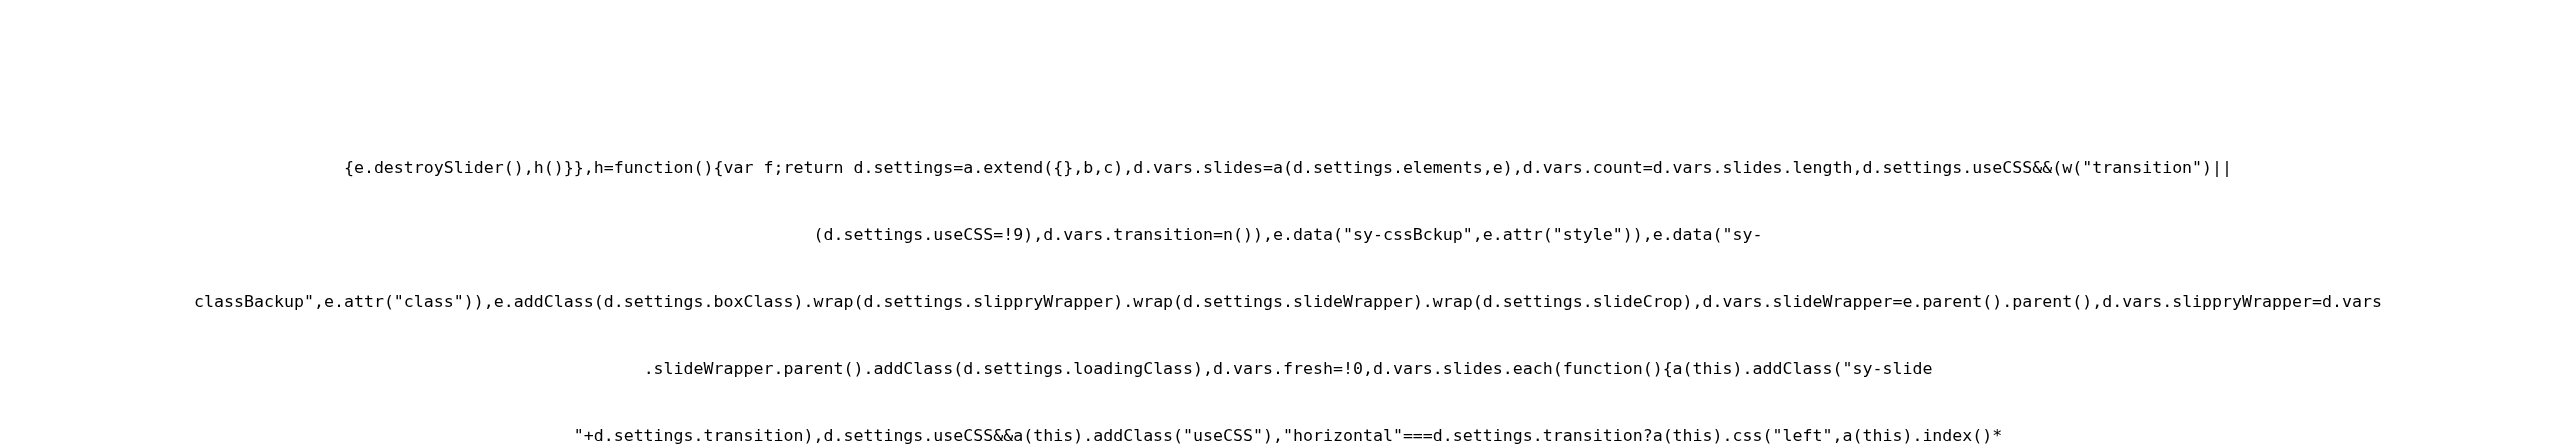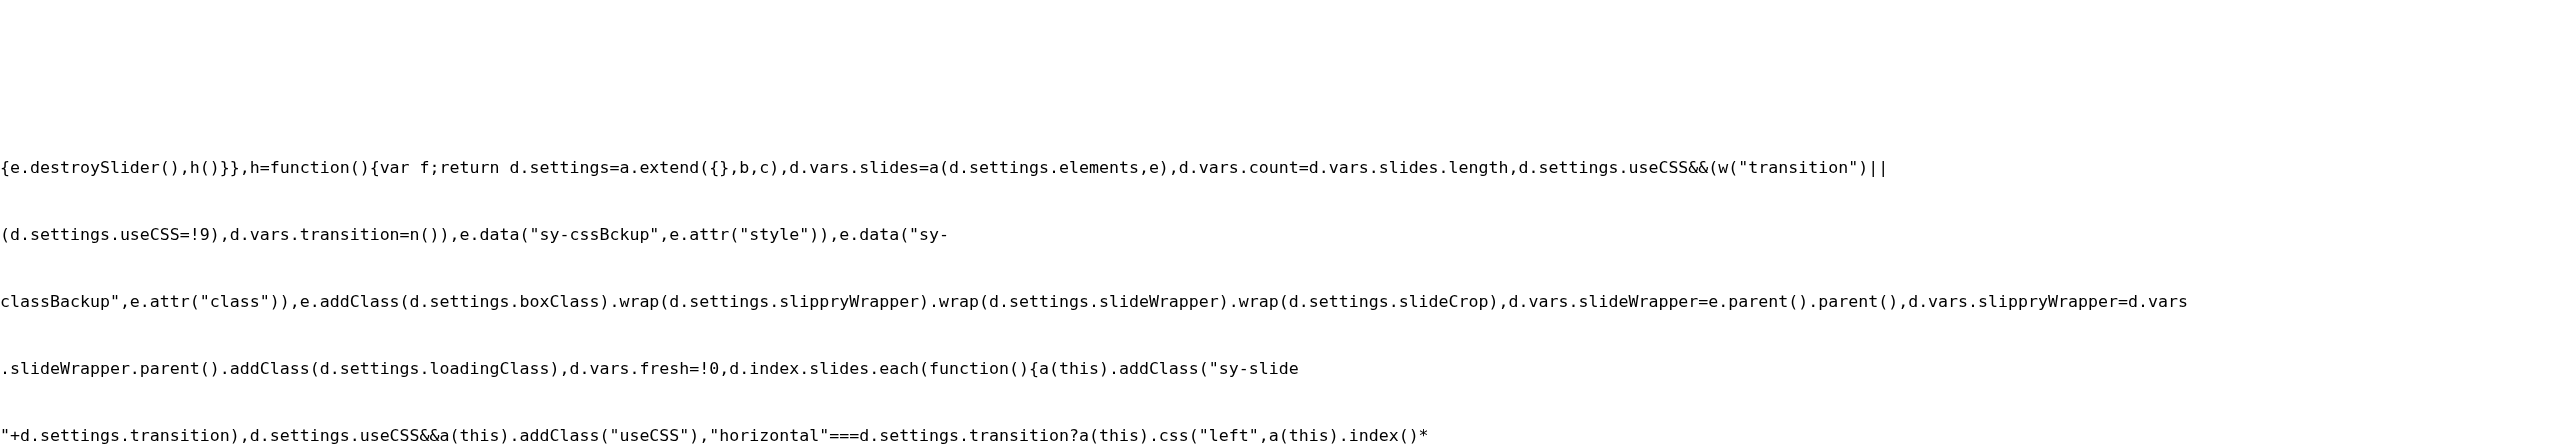--- a/index.html
+++ b/index.html
@@ -13,32 +13,33 @@
     white-space: pre;
     overflow-x: auto;
     width: 2576px;
   }
   .code-block {
     padding: 0;
     margin: 0;
   }
   .line {
     white-space: pre;
+    text-align: center;
   }
 </style>
 </head>
 <body>
 
 
 
 <div class="code-block">
   <div class="line">{e.destroySlider(),h()}},h=function(){var f;return d.settings=a.extend({},b,c),d.vars.slides=a(d.settings.elements,e),d.vars.count=d.vars.slides.length,d.settings.useCSS&amp;&amp;(w("transition")||</div>
   <div class="line">(d.settings.useCSS=!9),d.vars.transition=n()),e.data("sy-cssBckup",e.attr("style")),e.data("sy-</div>
   <div class="line">classBackup",e.attr("class")),e.addClass(d.settings.boxClass).wrap(d.settings.slippryWrapper).wrap(d.settings.slideWrapper).wrap(d.settings.slideCrop),d.vars.slideWrapper=e.parent().parent(),d.vars.slippryWrapper=d.vars</div>
-  <div class="line">.slideWrapper.parent().addClass(d.settings.loadingClass),d.vars.fresh=!0,d.index.slides.each(function(){a(this).addClass("sy-slide</div>
+  <div class="line">.slideWrapper.parent().addClass(d.settings.loadingClass),d.vars.fresh=!0,d.vars.slides.each(function(){a(this).addClass("sy-slide</div>
   <div class="line">"+d.settings.transition),d.settings.useCSS&amp;&amp;a(this).addClass("useCSS"),"horizontal"===d.settings.transition?a(this).css("left",a(this).index()*</div>
   
   
   
   <div class="line"></div>
   
   
   
   
   

